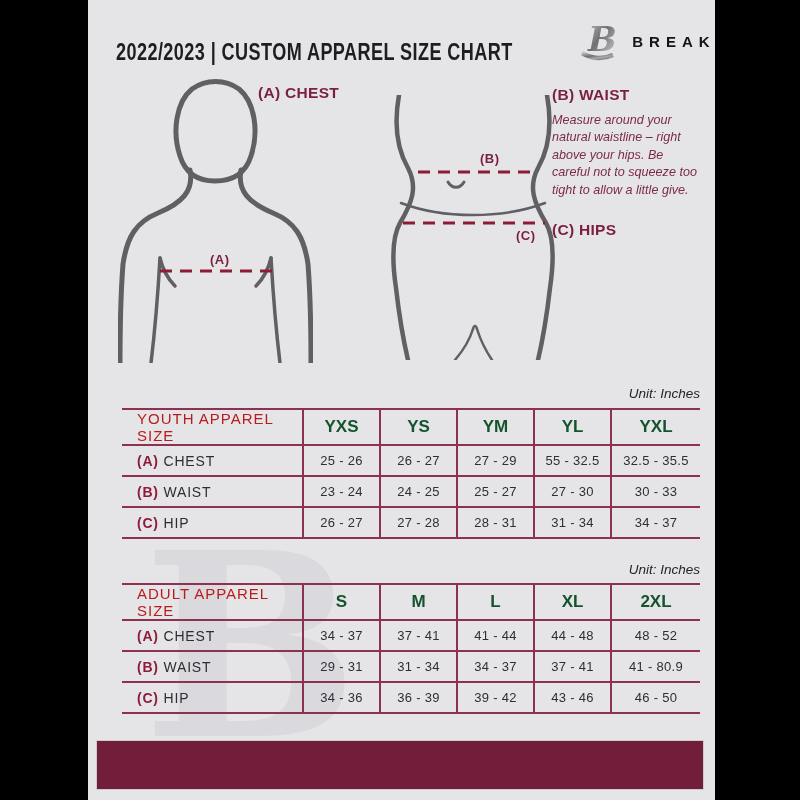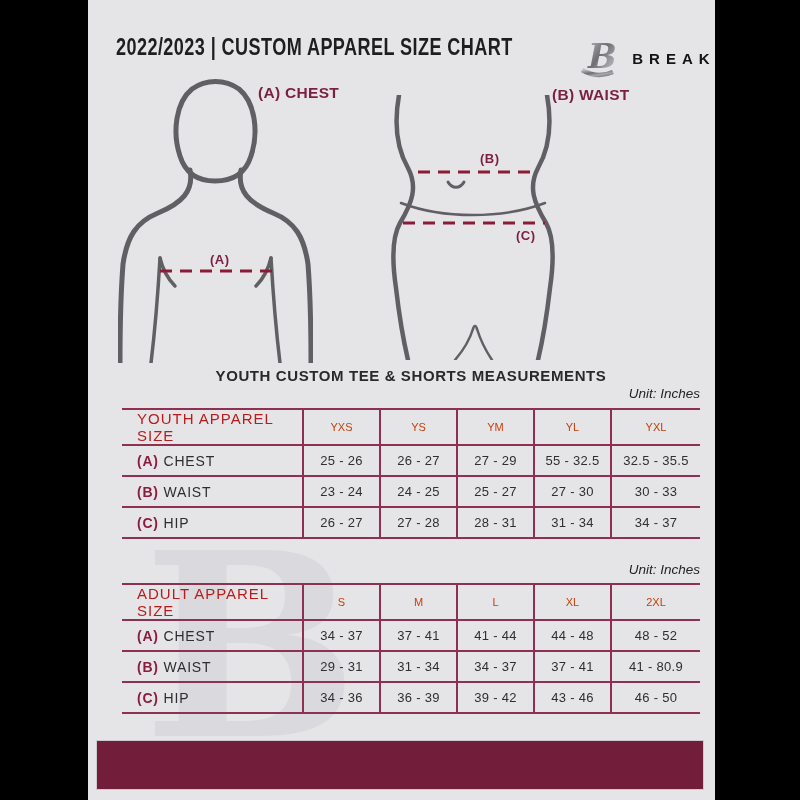--- a/index.html
+++ b/index.html
@@ -21,21 +21,21 @@
     font-family:"Liberation Sans",sans-serif;
   }
   .stage{position:relative;width:800px;height:800px;background:#000;}
   .page{
     position:absolute;left:88px;top:0;width:627px;height:800px;
     background:var(--page);overflow:hidden;
   }
   
   .hdr{
     position:absolute;left:28px;right:22px;top:20px;height:44px;
-    display:flex;align-items:flex-start;justify-content:space-between;margin-top:15px;
+    display:flex;align-items:flex-end;justify-content:space-between;
   }
   .doc-title{
     font-weight:bold;font-size:21px;color:#1e1e20;white-space:nowrap;
     transform:scale(0.86,1.18);transform-origin:left center;letter-spacing:0.5px;
   }
   .brand{display:flex;align-items:center;gap:9px;}
   .brand-name{
     font-weight:bold;font-size:15px;color:#141416;letter-spacing:6px;white-space:nowrap;
   }
   .logo-svg{display:block;}
@@ -71,21 +71,21 @@
   }
   .size-table th,.size-table td{
     border-top:2px solid var(--line);height:31px;padding:0;vertical-align:middle;
   }
   .size-table tbody tr:last-child th,.size-table tbody tr:last-child td{
     border-bottom:2px solid var(--line);
   }
   .size-table th:not(.lbl),.size-table td:not(.lbl){
     border-left:2px solid var(--line);text-align:center;
   }
-  .size-table thead th{font-weight:normal;font-size:11px;color:#c2410c;}
+  .size-table thead th{font-weight:bold;font-size:17px;color:#14532d;}
   .size-table .lbl{
     text-align:left;padding-left:15px;font-size:15px;color:#b91c1c;
     letter-spacing:1px;font-weight:normal;
   }
   .size-table td:not(.lbl){font-size:13px;color:var(--cell);letter-spacing:0.3px;}
   .size-table td.lbl{letter-spacing:0.8px;color:#2e2e31;font-size:14px;}
   .pfx{font-weight:bold;color:#8c1c3c;}
   
   .watermark{
     position:absolute;left:55px;top:548px;z-index:1;
@@ -151,28 +151,29 @@
         <line class="dash-line" x1="15" y1="128" x2="157" y2="128"></line>
       </svg>
       <span class="marker" style="left:392px;top:151px;">(B)</span>
       <span class="marker" style="left:428px;top:228px;">(C)</span>
 
       <div class="instr" style="left:170px;top:84px;width:158px;">
         <h3>(A) CHEST</h3>
       </div>
       <div class="instr" style="left:464px;top:86px;width:152px;">
         <h3>(B) WAIST</h3>
+        <p>Measure around your natural waistline – right above your hips. Be careful not to squeeze too tight to allow a little give.</p>
       </div>
       <div class="instr" style="left:464px;top:221px;width:158px;">
+        <h3>(C) HIPS</h3>
       </div>
     </div>
 
     <div class="watermark">B</div>
 
-    <div class="section-title" style="top:367px;">YOUTH CUSTOM TEE &amp; SHORTS MEASUREMENTS</div>
     <div class="section-unit" style="top:386px;">Unit: Inches</div>
 
     <table class="size-table" style="top:408px;">
       <colgroup>
         <col style="width:181px;">
           <col style="width:77px;">
           <col style="width:77px;">
         <col style="width:77px;">
           <col style="width:77px;">
           <col style="width:89px;">

